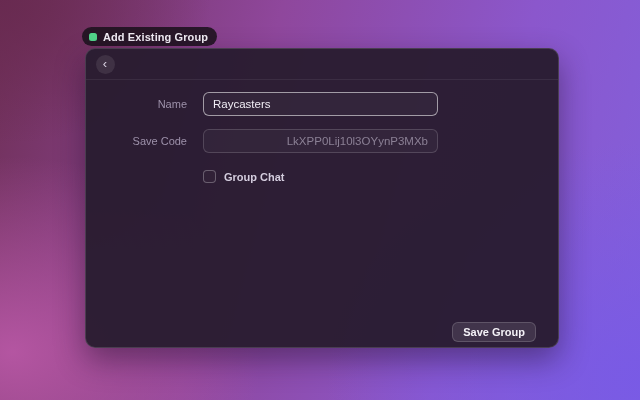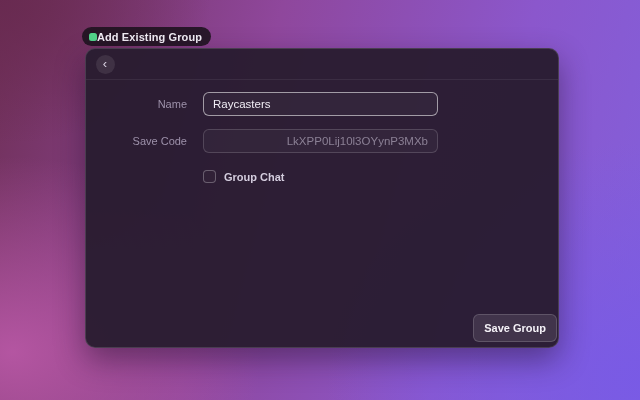--- a/index.html
+++ b/index.html
@@ -15,21 +15,21 @@
     background:
       radial-gradient(60% 75% at 2% 88%, rgba(183,87,164,0.95) 0%, rgba(183,87,164,0) 65%),
       radial-gradient(55% 60% at 0% 0%, rgba(104,42,80,0.95) 0%, rgba(104,42,80,0) 60%),
       radial-gradient(70% 85% at 100% 95%, rgba(120,90,230,0.9) 0%, rgba(120,90,230,0) 70%),
       linear-gradient(105deg, #703058 0%, #8f479c 38%, #8b57cc 72%, #8260dc 100%);
   }
 
   
   .badge {
     position: absolute; left: 82px; top: 27px; height: 19px;
-    display: flex; align-items: center; gap: 0;
+    display: flex; align-items: center; gap: 6px;
     background: rgba(28,18,30,0.88);
     border-radius: 10px;
     padding: 0 9px 0 7px;
     color: #f3eef6; font-size: 11px; font-weight: 700;
     letter-spacing: 0.1px;
   }
   .badge .dot {
     width: 8px; height: 8px; border-radius: 2.5px;
     background: var(--green, #52d48a);
     display: inline-block;
@@ -97,22 +97,22 @@
     cursor: pointer;
   }
   .cb-label {
     margin-left: 8px;
     color: #d4cdde; font-size: 11px; font-weight: 700;
     cursor: pointer;
   }
 
   
   .save-btn {
-    position: absolute; right: 1px; bottom: 5px;
-    height: 28px; padding: 0 10px;
+    position: absolute; right: 22px; bottom: 5px;
+    height: 20px; padding: 0 10px;
     background: rgba(255,255,255,0.10);
     border: 1px solid rgba(255,255,255,0.16);
     border-radius: 6px;
     color: #f4f1f7; font-size: 11px; font-weight: 700;
     font-family: "Liberation Sans", sans-serif;
     cursor: pointer;
   }
 </style>
 </head>
 <body>

